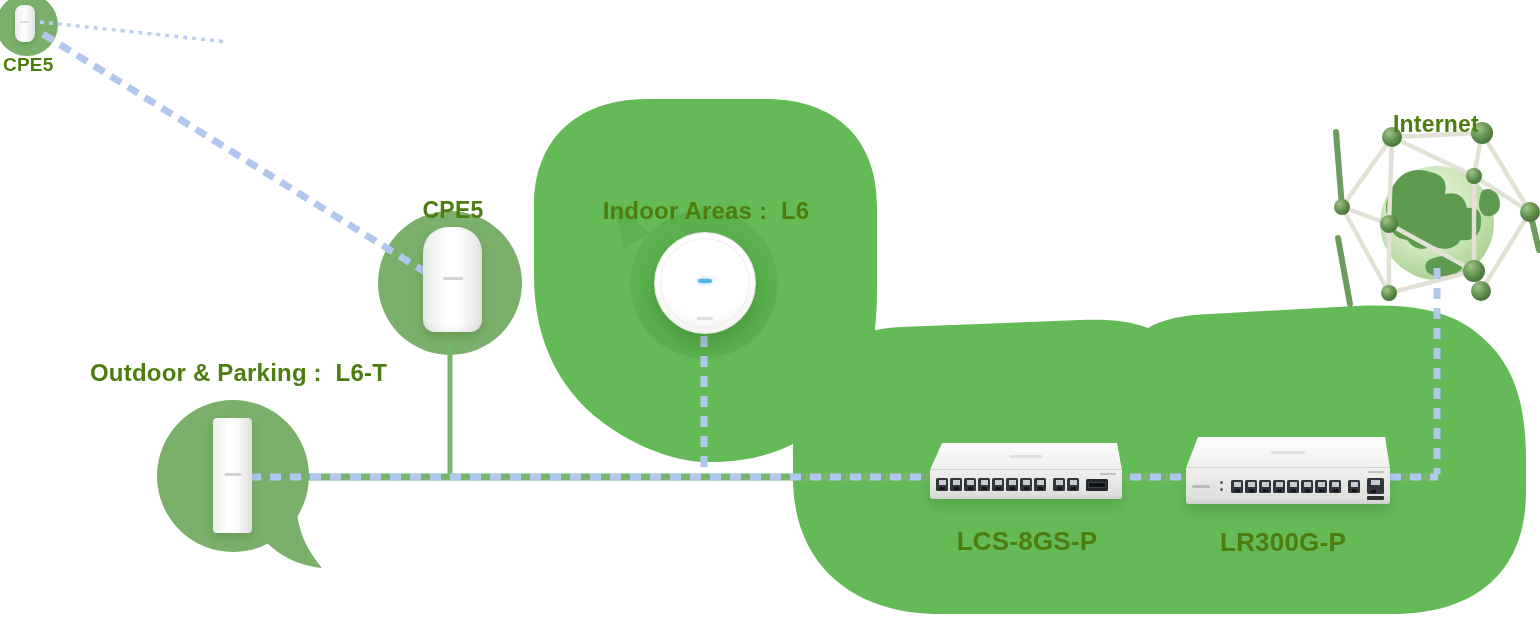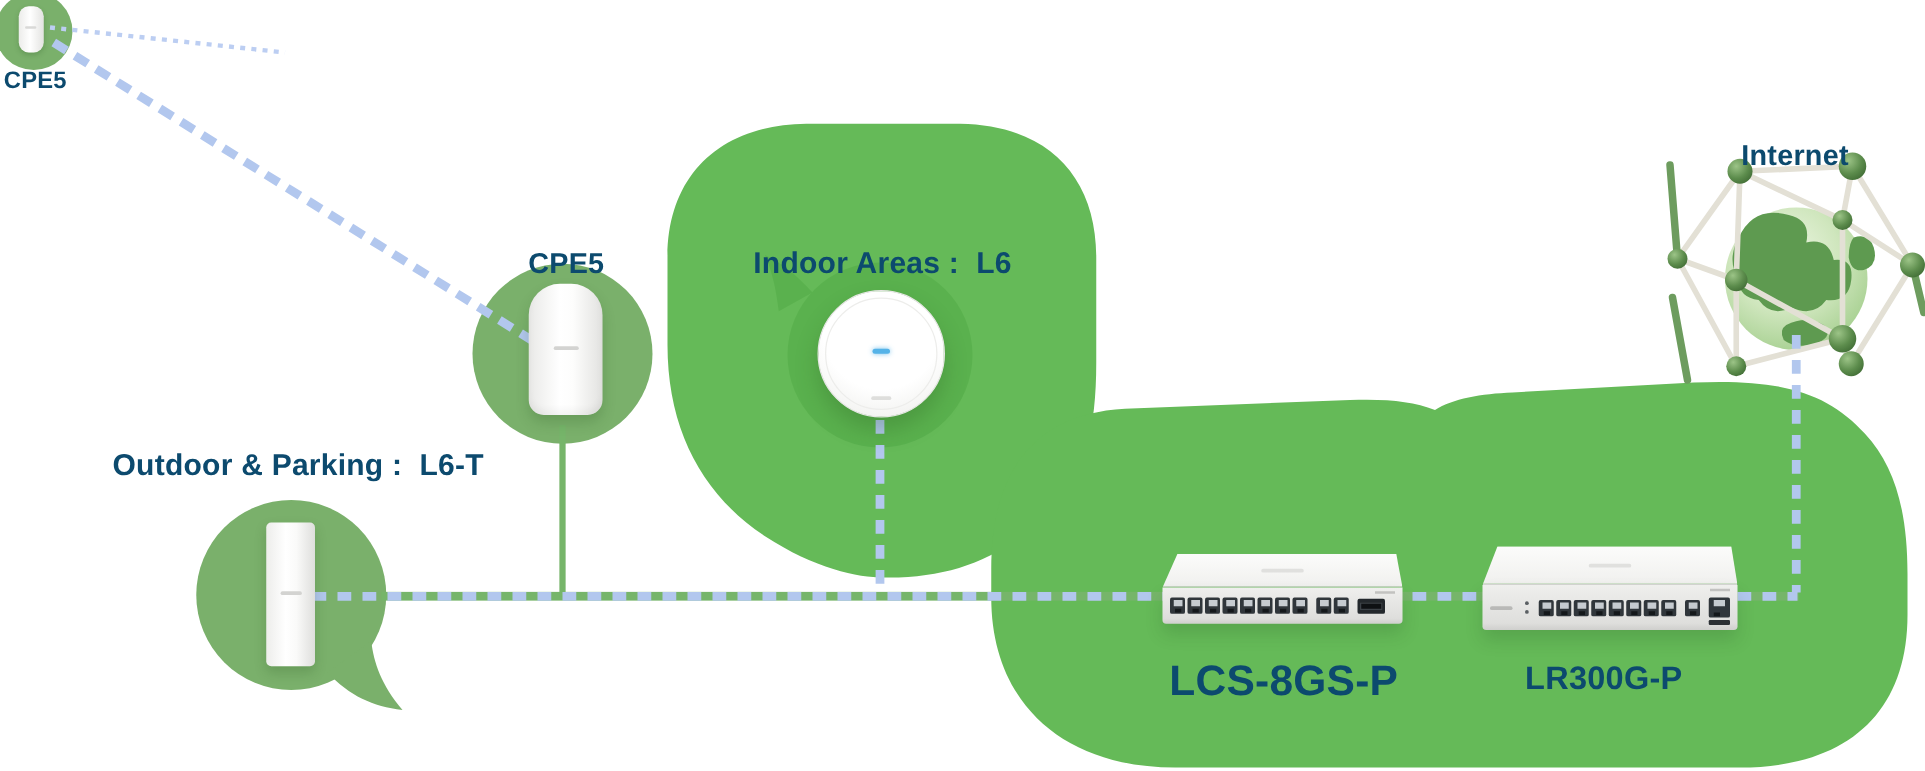--- a/index.html
+++ b/index.html
@@ -3,28 +3,28 @@
 <meta charset="utf-8">
 <style>
   html,body{margin:0;padding:0;background:#ffffff;}
   .canvas{
     position:relative;width:1540px;height:617px;overflow:hidden;background:#ffffff;
     font-family:"Liberation Sans",sans-serif;
   }
   .bg-svg{position:absolute;left:0;top:0;}
   
   .lbl{
-    position:absolute;font-weight:700;color:#0c4a6e;white-space:pre;letter-spacing:.2px;
+    position:absolute;font-weight:700;color:#4d7c0f;white-space:pre;letter-spacing:.2px;
   }
   .lbl.centered{transform:translateX(-50%);margin-top:28px;}
   .lbl-remote-cpe{left:3px;top:54px;font-size:19px;}
   .lbl-cpe{left:453px;top:169px;font-size:23px;}
   .lbl-indoor{left:706px;top:169px;font-size:24px;}
   .lbl-outdoor{left:90px;top:359px;font-size:24px;text-align:center;}
-  .lbl-switch{left:1027px;top:498px;font-size:34px;}
+  .lbl-switch{left:1027px;top:498px;font-size:26px;}
   .lbl-router{left:1283px;top:499px;font-size:26px;text-align:center;}
   .lbl-internet{left:1436px;top:83px;font-size:23px;}
   
   .brand-mark{position:absolute;background:#d9d9d7;border-radius:2px;}
   
   .mini-cpe{
     position:absolute;left:15px;top:5px;width:20px;height:37px;border-radius:8px;
     background:linear-gradient(90deg,#ececea,#ffffff 45%,#e3e3e1);
     box-shadow:0 2px 4px rgba(40,80,30,.25);
   }

